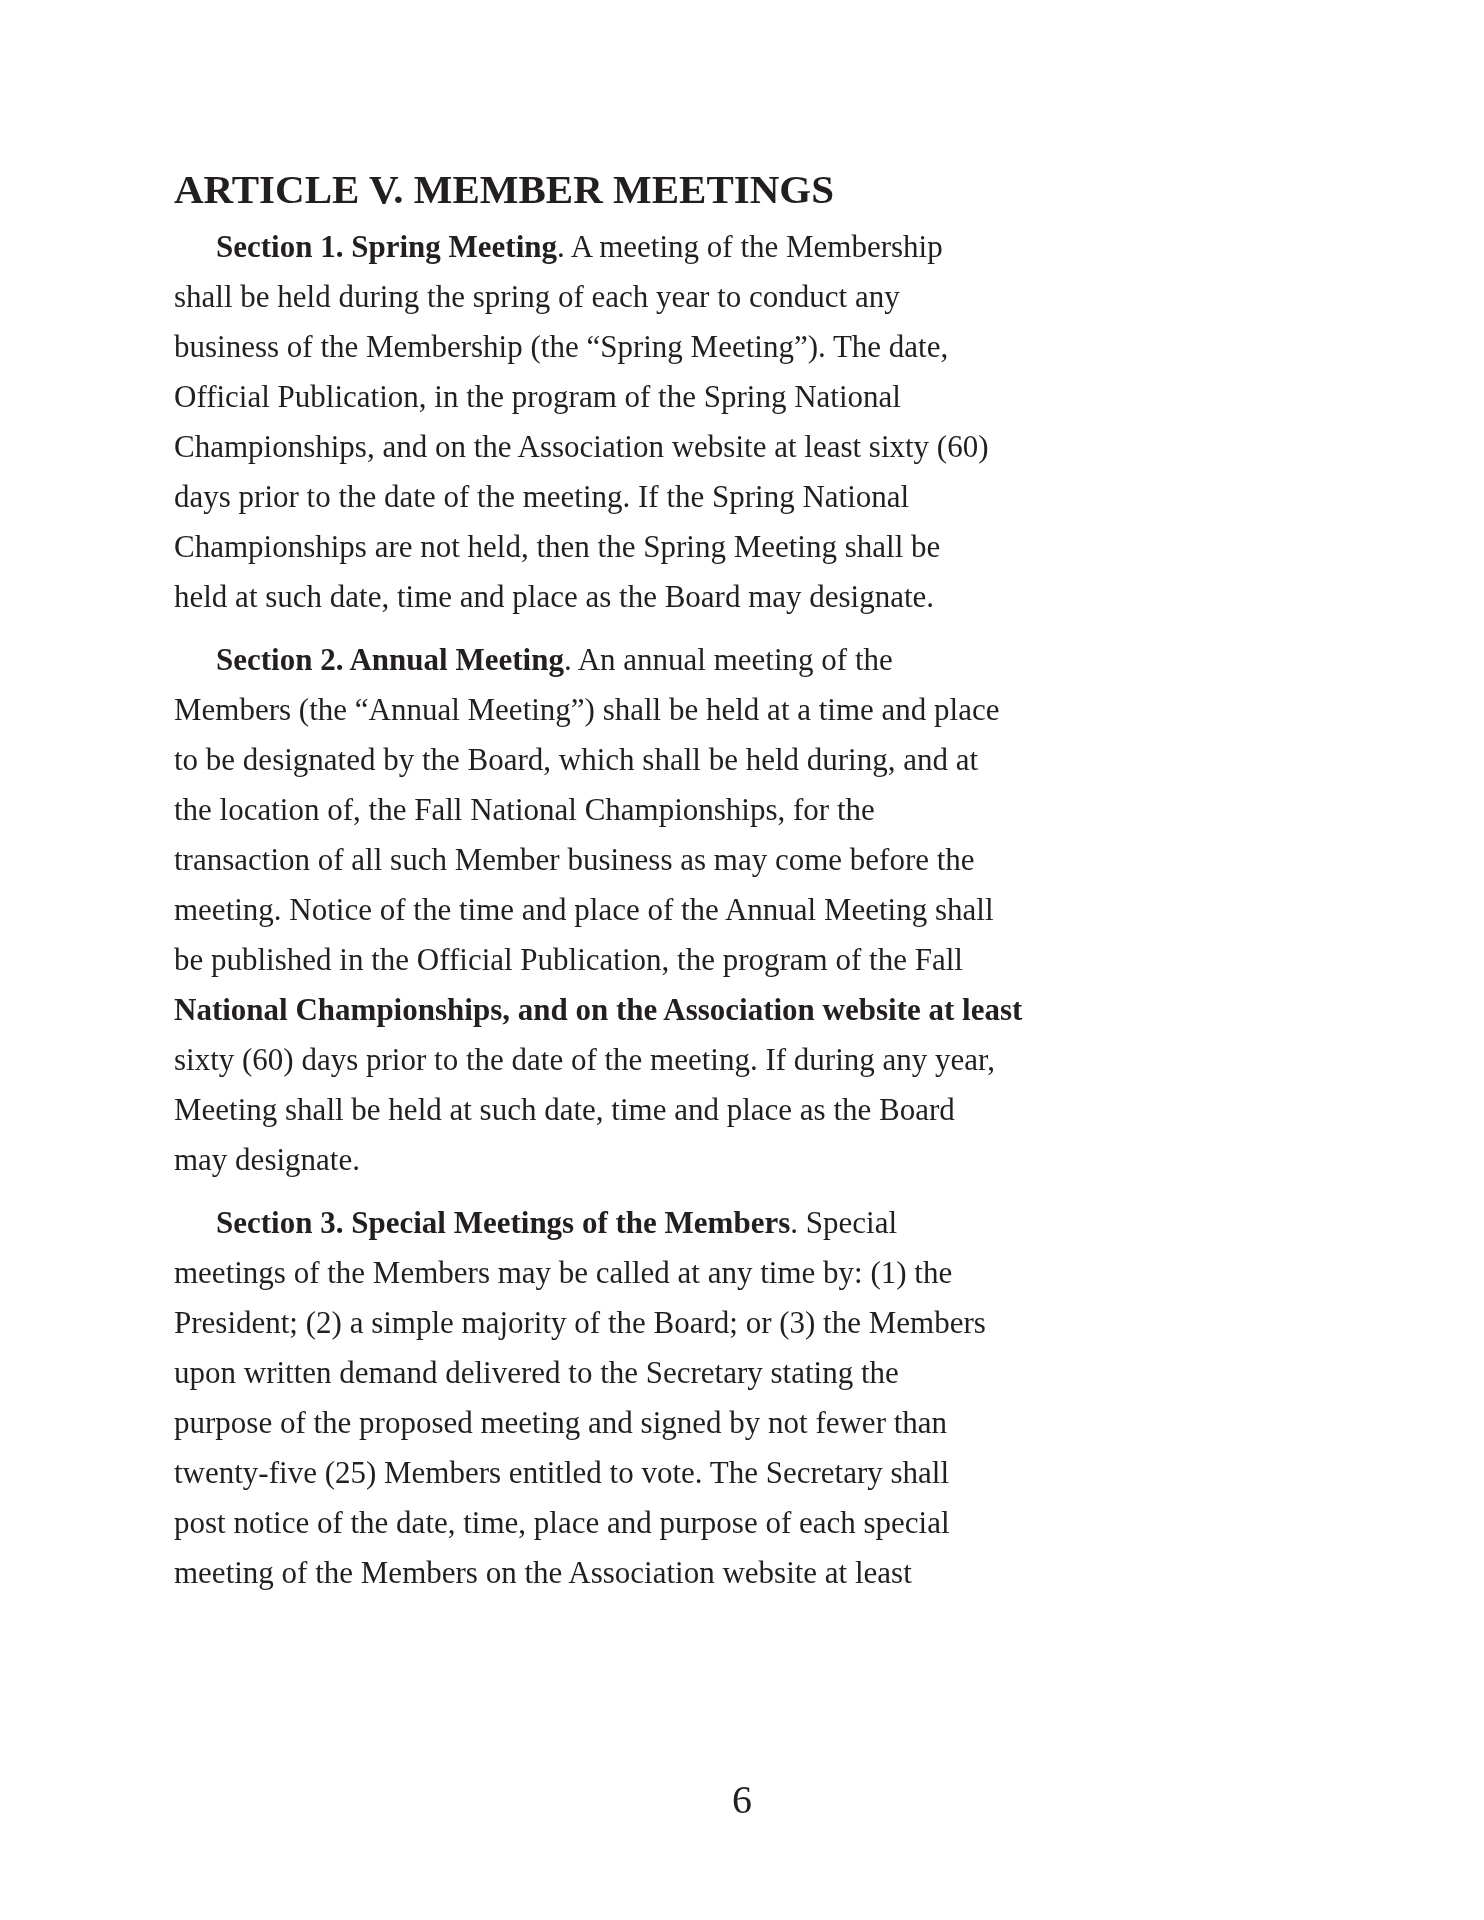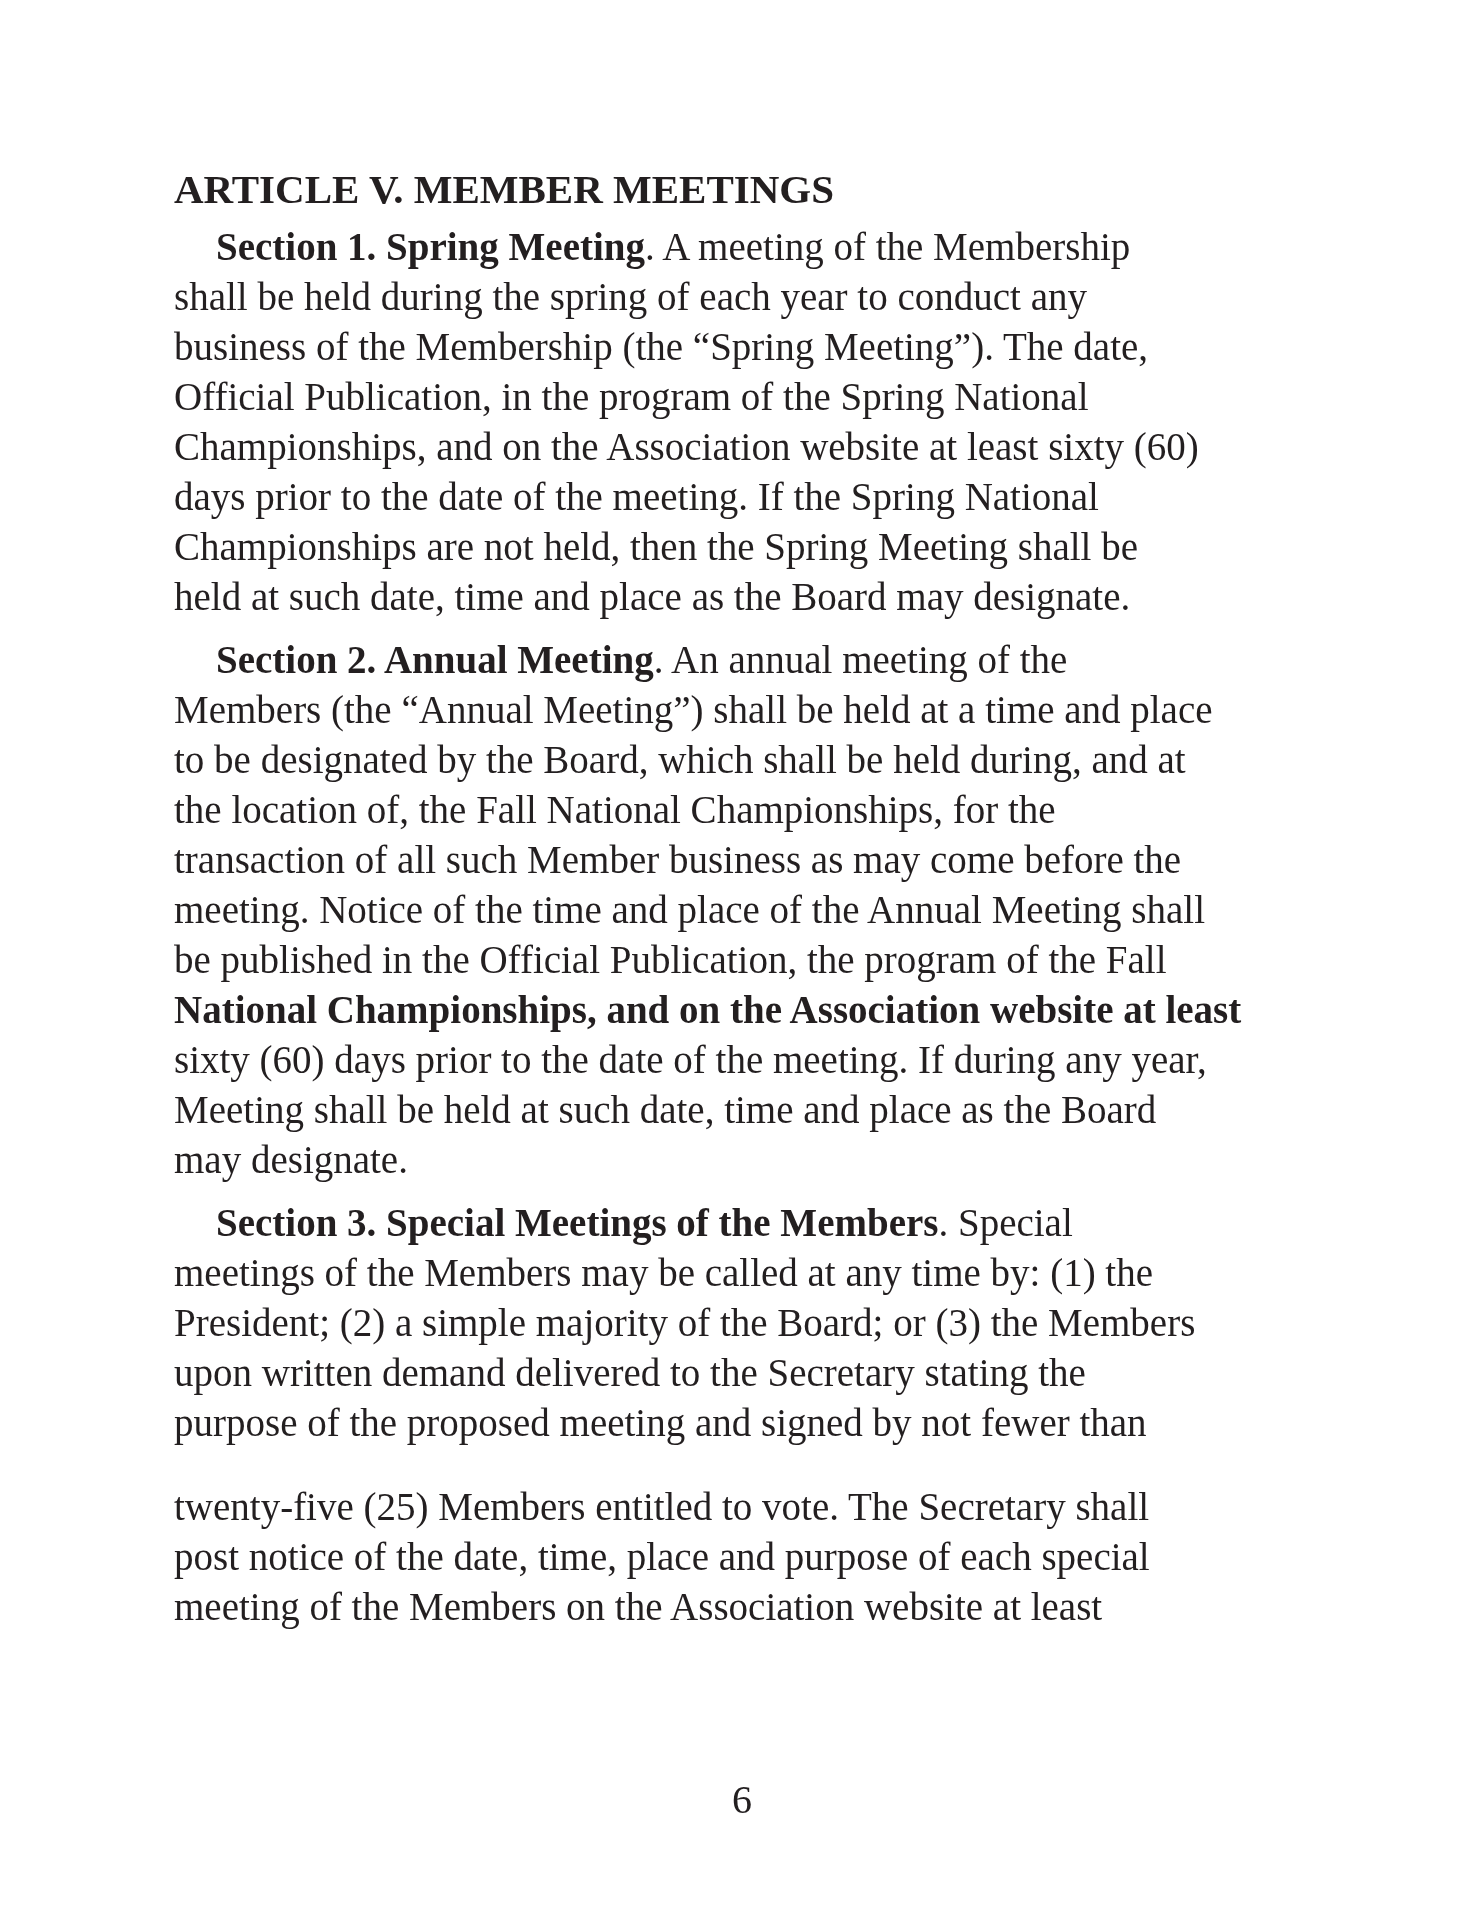--- a/index.html
+++ b/index.html
@@ -26,21 +26,21 @@
       font-size: 41px;
       line-height: 50px;
       margin: 0 0 8px 0;
       letter-spacing: 0px;
     }
     .section {
       margin: 0 0 13px 0;
     }
     .line {
       display: block;
-      font-size: 39px;
+      font-size: 31px;
       line-height: 50px;
       height: 50px;
       text-align: justify;
       text-align-last: justify;
       white-space: nowrap;
       overflow: visible;
     }
     .line.last {
       text-align-last: left;
     }
@@ -94,19 +94,19 @@
     <div class="line" style="word-spacing: 0px; text-align-last: left; text-align: left;">Meeting shall be held at such date, time and place as the Board</div>
     <div class="line last">may designate.</div>
   </div>
 
   <div class="section">
     <div class="line first" style="word-spacing: 0.00223214px; text-align-last: left; text-align: left;"><span class="j"><span class="section-title">Section 3. Special Meetings of the Members</span><span>.</span><span> Special</span></span></div>
     <div class="line" style="word-spacing: 0px; text-align-last: left; text-align: left;">meetings of the Members may be called at any time by: (1) the</div>
     <div class="line" style="word-spacing: 0px; text-align-last: left; text-align: left;">President; (2) a simple majority of the Board; or (3) the Members</div>
     <div class="line" style="word-spacing: 0px; text-align-last: left; text-align: left;">upon written demand delivered to the Secretary stating the</div>
     <div class="line" style="word-spacing: 0px; text-align-last: left; text-align: center;">purpose of the proposed meeting and signed by not fewer than</div>
-    <div class="line" style="word-spacing: 0px; text-align-last: left; text-align: left; margin-top: 34px;">twenty-five (25) Members entitled to vote. The Secretary shall</div>
+    <div class="line" style="word-spacing: 0px; text-align-last: left; text-align: left;">twenty-five (25) Members entitled to vote. The Secretary shall</div>
     <div class="line" style="word-spacing: 0px; text-align-last: left; text-align: left;">post notice of the date, time, place and purpose of each special</div>
     <div class="line" style="word-spacing: 0px; text-align-last: left; text-align: left;">meeting of the Members on the Association website at least</div>
   </div>
 </div>
 
 <div class="page-number">6</div>
 
 </body></html>

